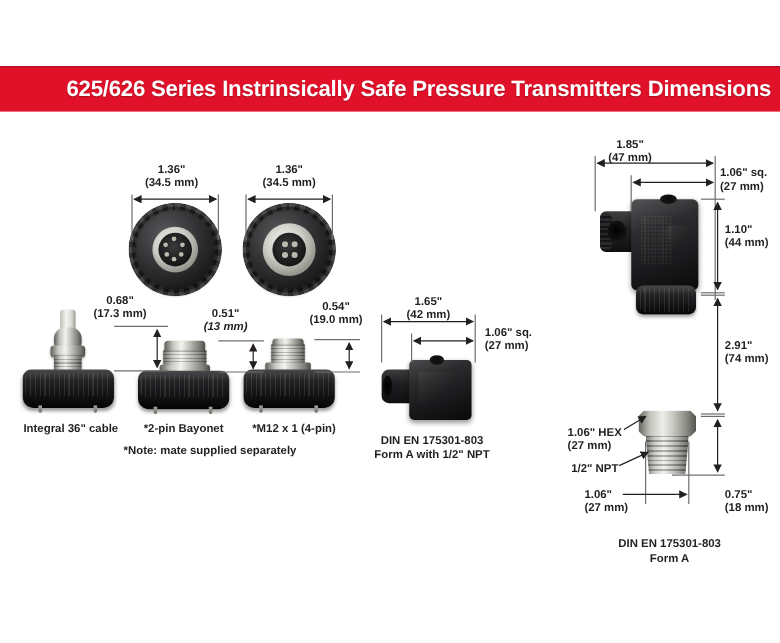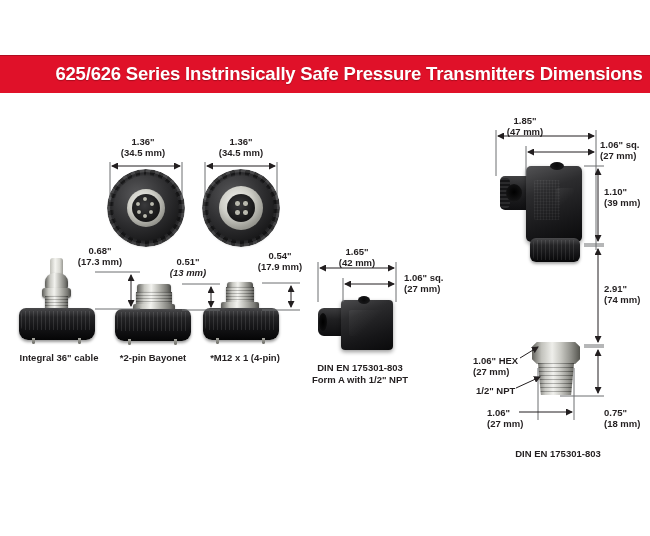--- a/index.html
+++ b/index.html
@@ -239,32 +239,33 @@
     <div class="metal" style="left:24px;top:0px;width:34px;height:9px;border-radius:3px 3px 0 0;"></div>
     <div class="metal thread" style="left:23px;top:8px;width:36px;height:14px;"></div>
     <div class="metal" style="left:20px;top:20px;width:42px;height:7px;border-radius:2px;"></div>
     <div class="cap-nut" style="left:2px;top:25px;width:76px;height:32px;"></div>
     <div class="foot" style="left:15px;top:55px;"></div>
     <div class="foot" style="left:61px;top:55px;"></div>
   </div>
   <div class="cap" style="left:103px;top:352px;width:100px;">*2-pin Bayonet</div>
 
   <div class="dim" style="left:240px;top:250px;width:80px;">0.54"</div>
-  <div class="dim" style="left:240px;top:261px;width:80px;">(17.9 mm)</div>
+  <div class="dim" style="left:240px;top:261px;width:80px;">(19.0 mm)</div>
 
   <div class="conn" style="left:200px;top:282px;width:90px;height:68px;">
     <div class="metal" style="left:27px;top:0px;width:26px;height:6px;border-radius:3px 3px 0 0;"></div>
     <div class="metal thread" style="left:26px;top:5px;width:28px;height:17px;"></div>
     <div class="metal" style="left:21px;top:20px;width:38px;height:8px;border-radius:2px;"></div>
     <div class="cap-nut" style="left:3px;top:26px;width:76px;height:32px;"></div>
     <div class="foot" style="left:16px;top:56px;"></div>
     <div class="foot" style="left:62px;top:56px;"></div>
   </div>
   <div class="cap" style="left:193px;top:352px;width:104px;">*M12 x 1 (4-pin)</div>
 
+  <div class="cap" style="left:75px;top:370px;width:200px;">*Note: mate supplied separately</div>
 
   <div class="dim" style="left:320px;top:246px;width:74px;">1.65"</div>
   <div class="dim" style="left:320px;top:257px;width:74px;">(42 mm)</div>
   <div class="dim l" style="left:404px;top:272px;">1.06" sq.</div>
   <div class="dim l" style="left:404px;top:283px;">(27 mm)</div>
 
   <div style="position:absolute;left:318px;top:296px;width:82px;height:58px;">
     <div class="din-conduit" style="left:0px;top:12px;width:28px;height:28px;"></div>
     <div class="din-body" style="left:23px;top:4px;width:52px;height:50px;">
       <div class="din-emboss" style="left:8px;top:10px;width:34px;height:26px;"></div>
@@ -275,21 +276,21 @@
   <div class="cap" style="left:300px;top:362px;width:120px;">DIN EN 175301-803</div>
   <div class="cap" style="left:294px;top:374px;width:132px;">Form A with 1/2" NPT</div>
 
   <div class="dim" style="left:470px;top:115px;width:110px;">1.85"</div>
   <div class="dim" style="left:470px;top:126px;width:110px;">(47 mm)</div>
 
   <div class="dim l" style="left:600px;top:139px;">1.06" sq.</div>
   <div class="dim l" style="left:600px;top:150px;">(27 mm)</div>
 
   <div class="dim l" style="left:604px;top:186px;">1.10"</div>
-  <div class="dim l" style="left:604px;top:197px;">(39 mm)</div>
+  <div class="dim l" style="left:604px;top:197px;">(44 mm)</div>
 
   <div class="dim l" style="left:604px;top:283px;">2.91"</div>
   <div class="dim l" style="left:604px;top:294px;">(74 mm)</div>
 
   <div class="dim l" style="left:473px;top:355px;">1.06" HEX</div>
   <div class="dim l" style="left:473px;top:366px;">(27 mm)</div>
   <div class="dim l" style="left:476px;top:385px;">1/2" NPT</div>
 
   <div class="dim l" style="left:487px;top:407px;">1.06"</div>
   <div class="dim l" style="left:487px;top:418px;">(27 mm)</div>
@@ -310,20 +311,21 @@
 
     <div class="tx-collar" style="left:30px;top:76px;width:50px;height:24px;"></div>
 
 
     <div class="tx-hex" style="left:32px;top:180px;width:48px;height:22px;"></div>
 
     <div class="tx-thread" style="left:38px;top:201px;width:36px;height:32px;"></div>
   </div>
 
   <div class="cap" style="left:498px;top:448px;width:120px;">DIN EN 175301-803</div>
+  <div class="cap" style="left:498px;top:460px;width:120px;">Form A</div>
 
   <svg class="ov" viewBox="0 0 650 536">
     <defs>
       <marker id="ar" markerWidth="7" markerHeight="7" refX="6" refY="3.5" orient="auto">
         <path d="M0,0 L7,3.5 L0,7 z" fill="#231f20"></path>
       </marker>
       <marker id="arS" markerWidth="7" markerHeight="7" refX="1" refY="3.5" orient="auto">
         <path d="M7,0 L0,3.5 L7,7 z" fill="#231f20"></path>
       </marker>
     </defs>

